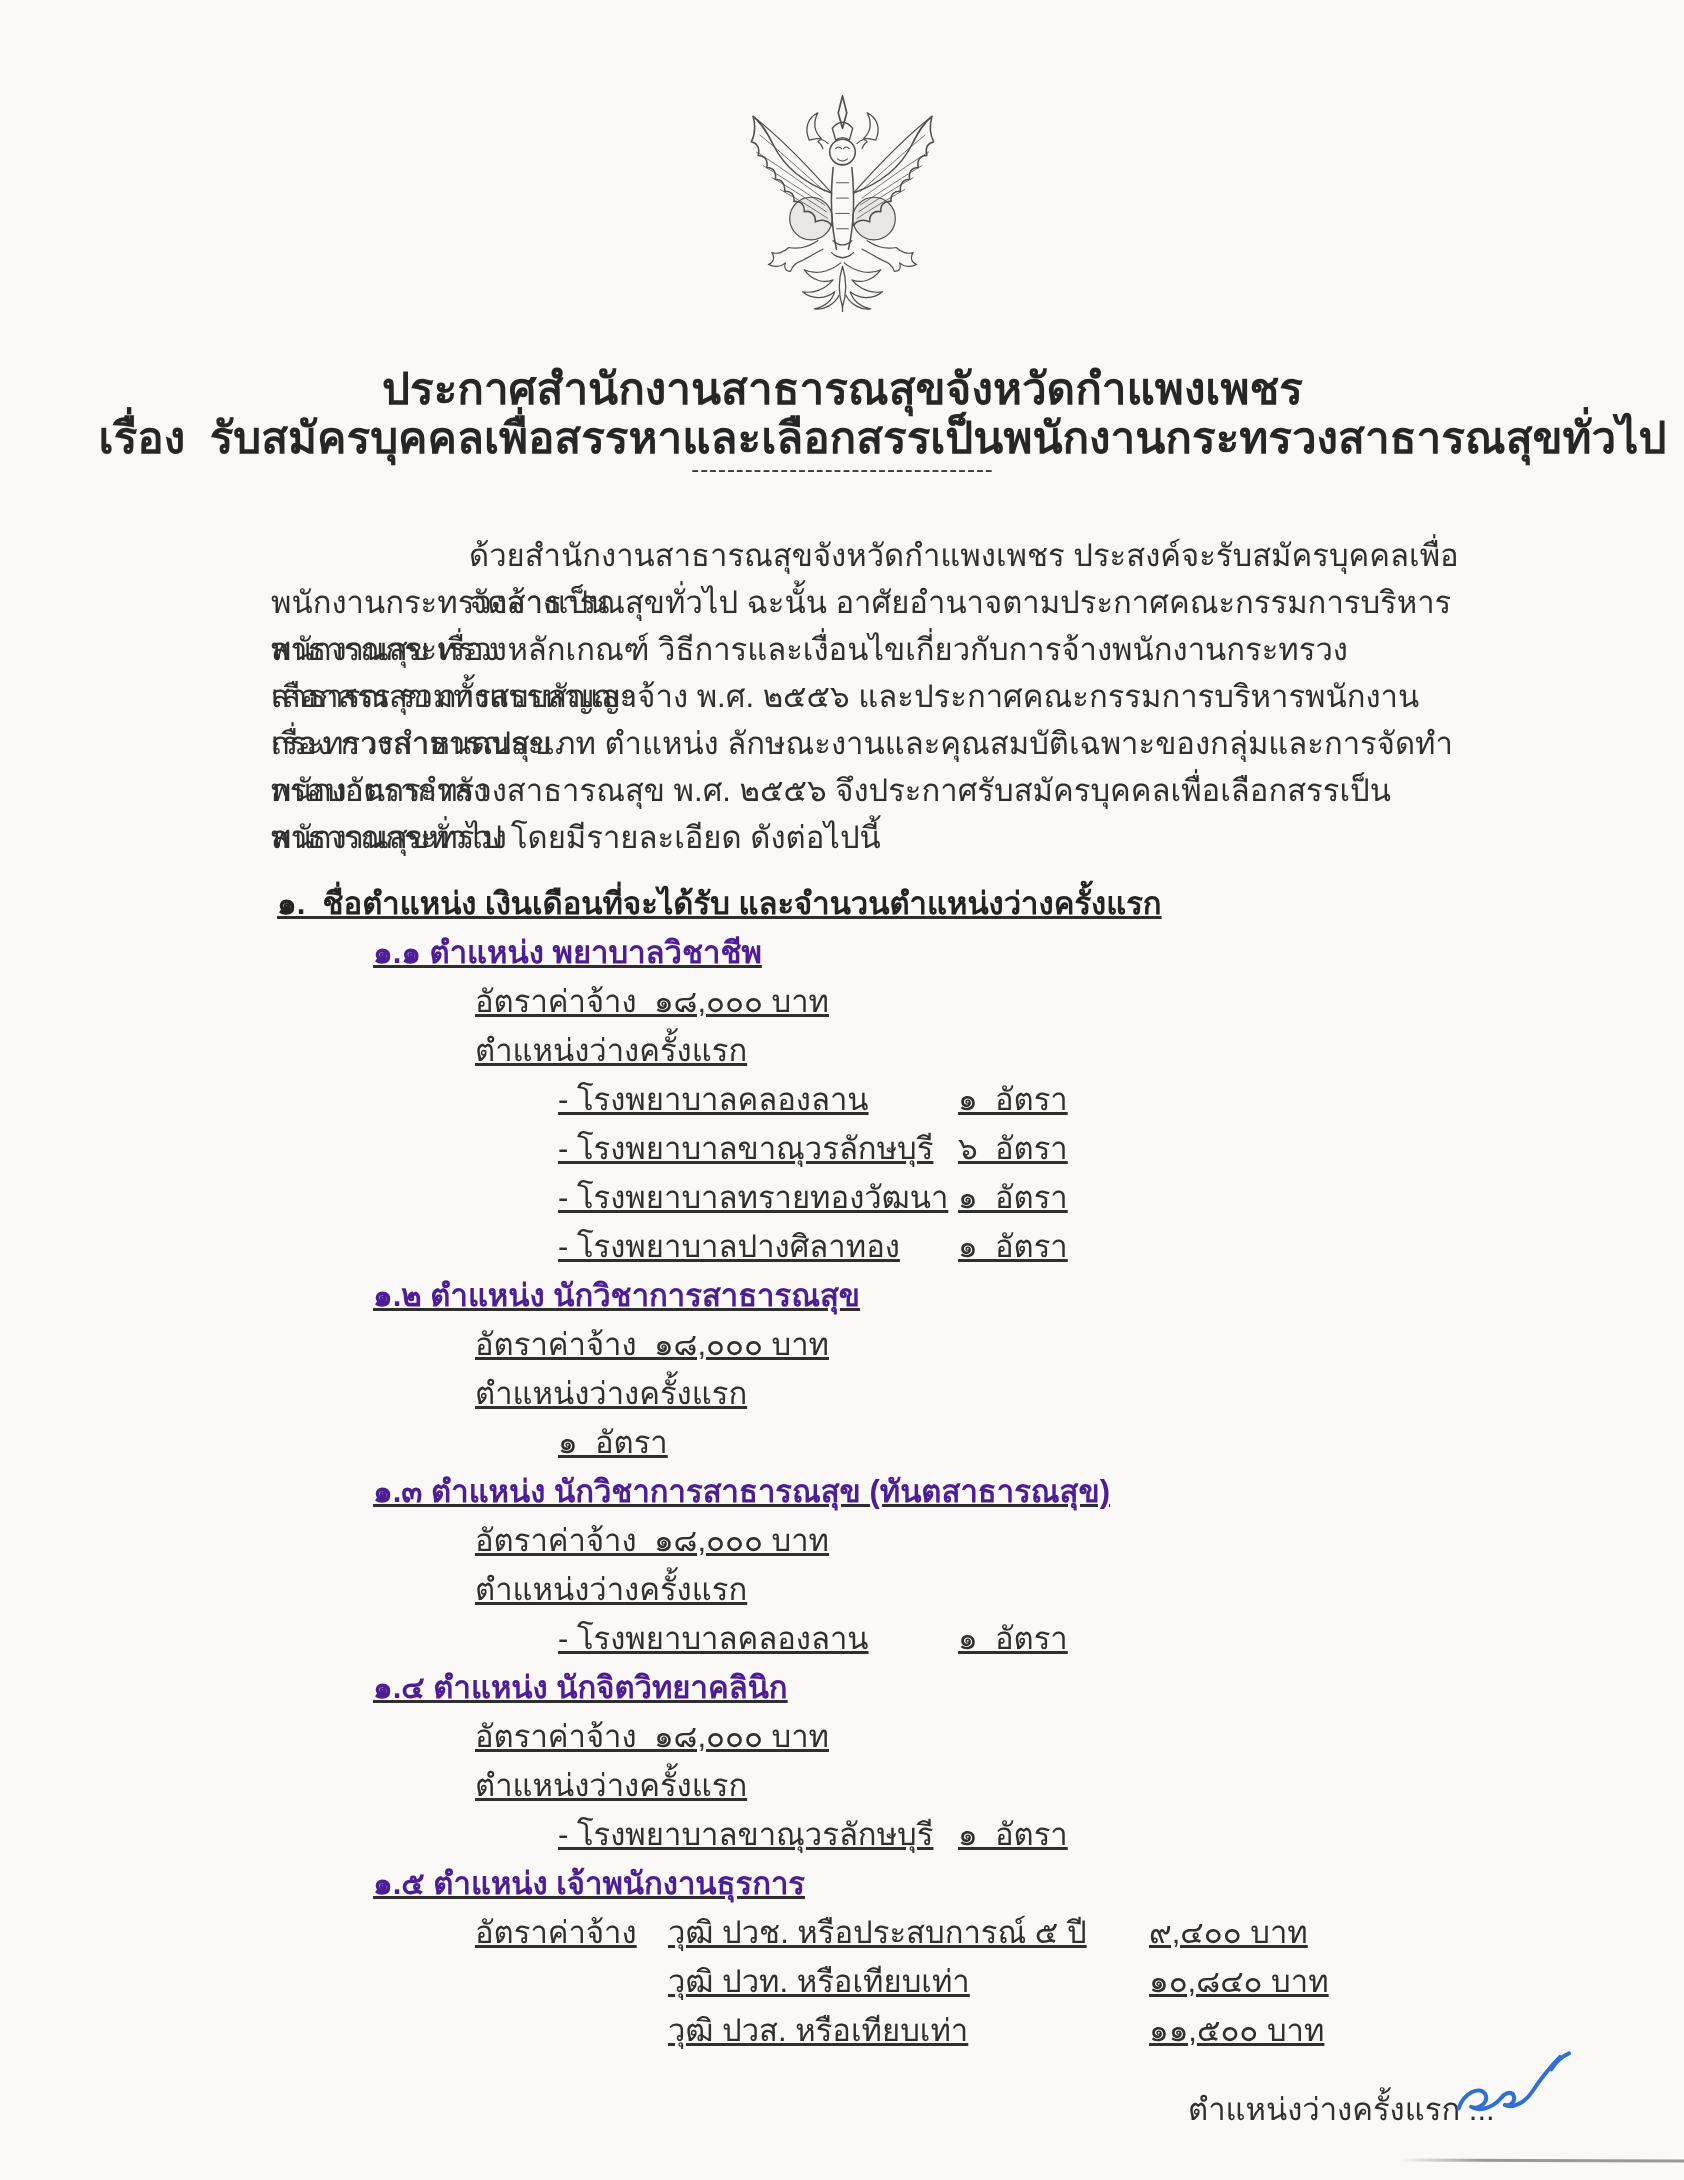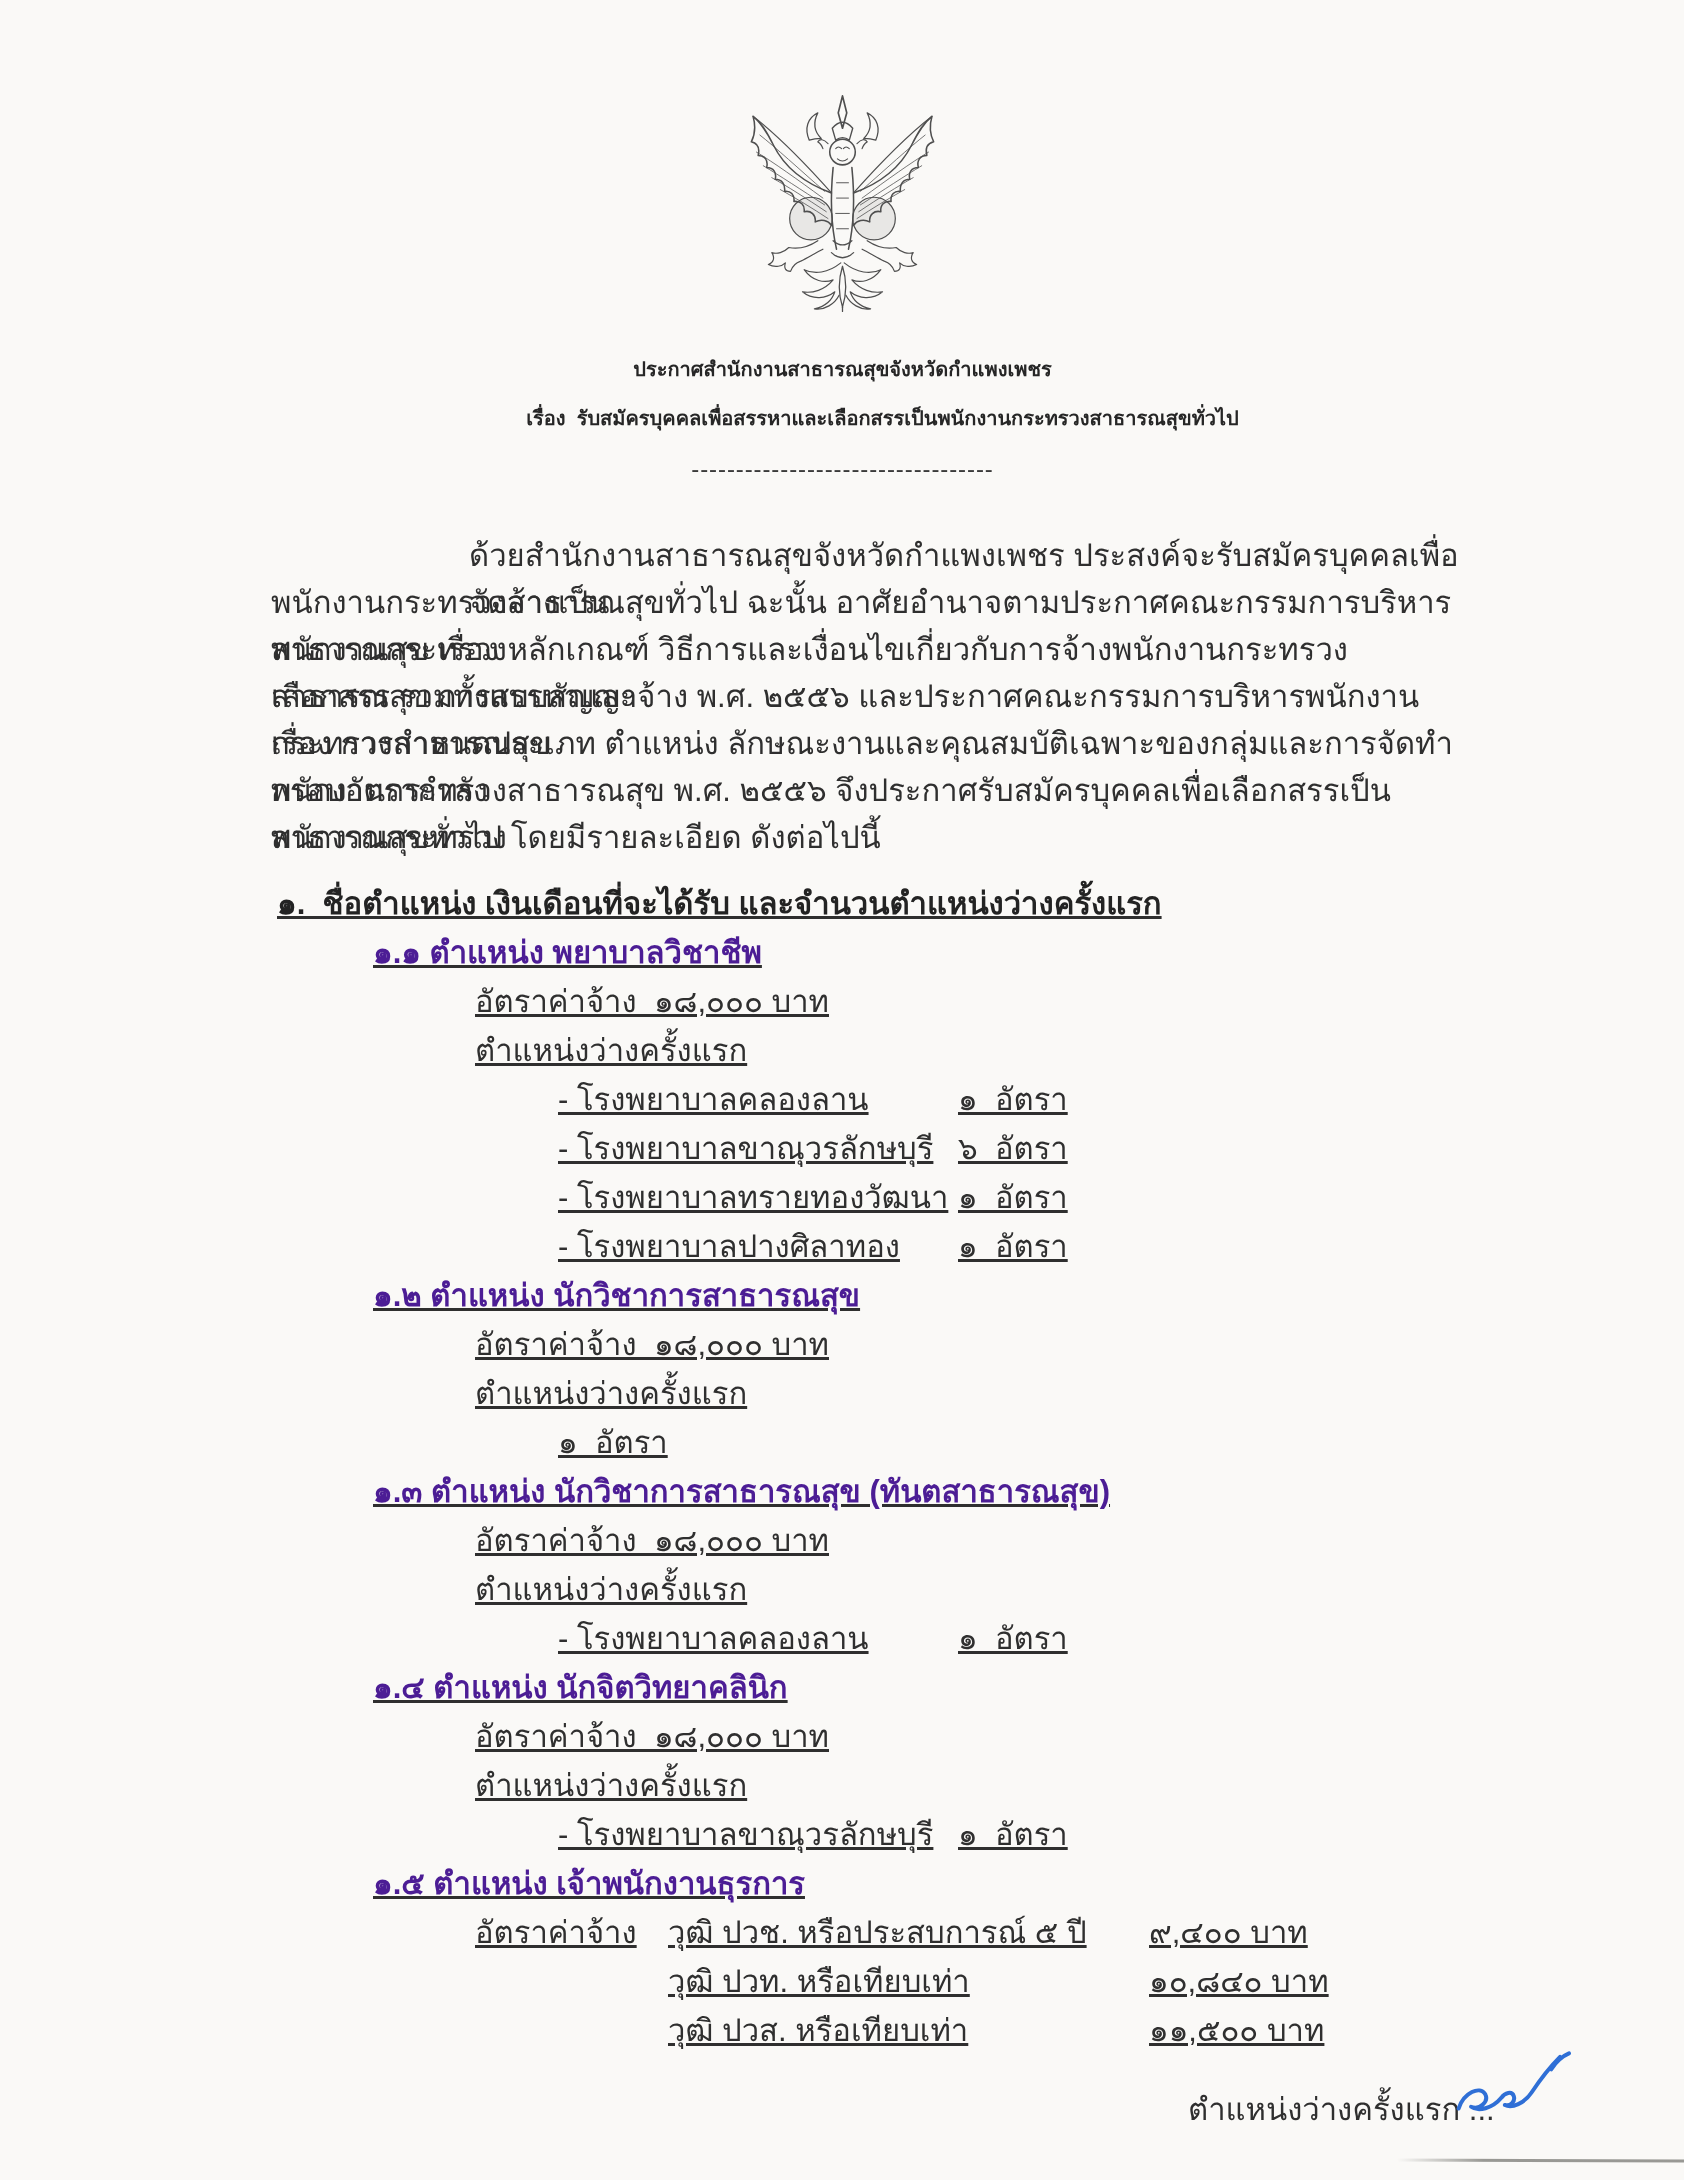--- a/index.html
+++ b/index.html
@@ -7,21 +7,21 @@
     width:1685px;height:2181px;position:relative;overflow:hidden;
     background:#faf9f7;
     font-family:"Liberation Sans","DejaVu Sans",sans-serif;
     color:#2f2f2f;
     font-size:31px;
     -webkit-font-smoothing:antialiased;
   }
   .page{position:absolute;inset:0;}
   .emblem{position:absolute;left:736px;top:90px;width:213px;height:223px;}
   .title-line{position:absolute;left:0;width:1685px;text-align:center;
-    font-weight:700;font-size:20px;color:#262626;white-space:pre-wrap;}
+    font-weight:700;font-size:44px;color:#262626;white-space:pre-wrap;}
   .title-1{top:353px;}
   .title-2{top:402px;padding-left:40px;}
   .divider{position:absolute;left:0;top:455px;width:1685px;text-align:center;
     font-size:24px;letter-spacing:0.9px;color:#3a3a3a;font-weight:400;}
   .intro{position:absolute;left:271px;top:532px;width:1213px;}
   .intro .iline{height:47px;line-height:47px;white-space:pre-wrap;}
   .intro .iline.first{padding-left:198px;}
   .list{position:absolute;left:0;top:879px;width:1685px;text-decoration:underline;}
   .row{height:49px;line-height:49px;white-space:pre-wrap;}
   .row-h1{margin-left:277px;font-weight:700;color:#232323;}

